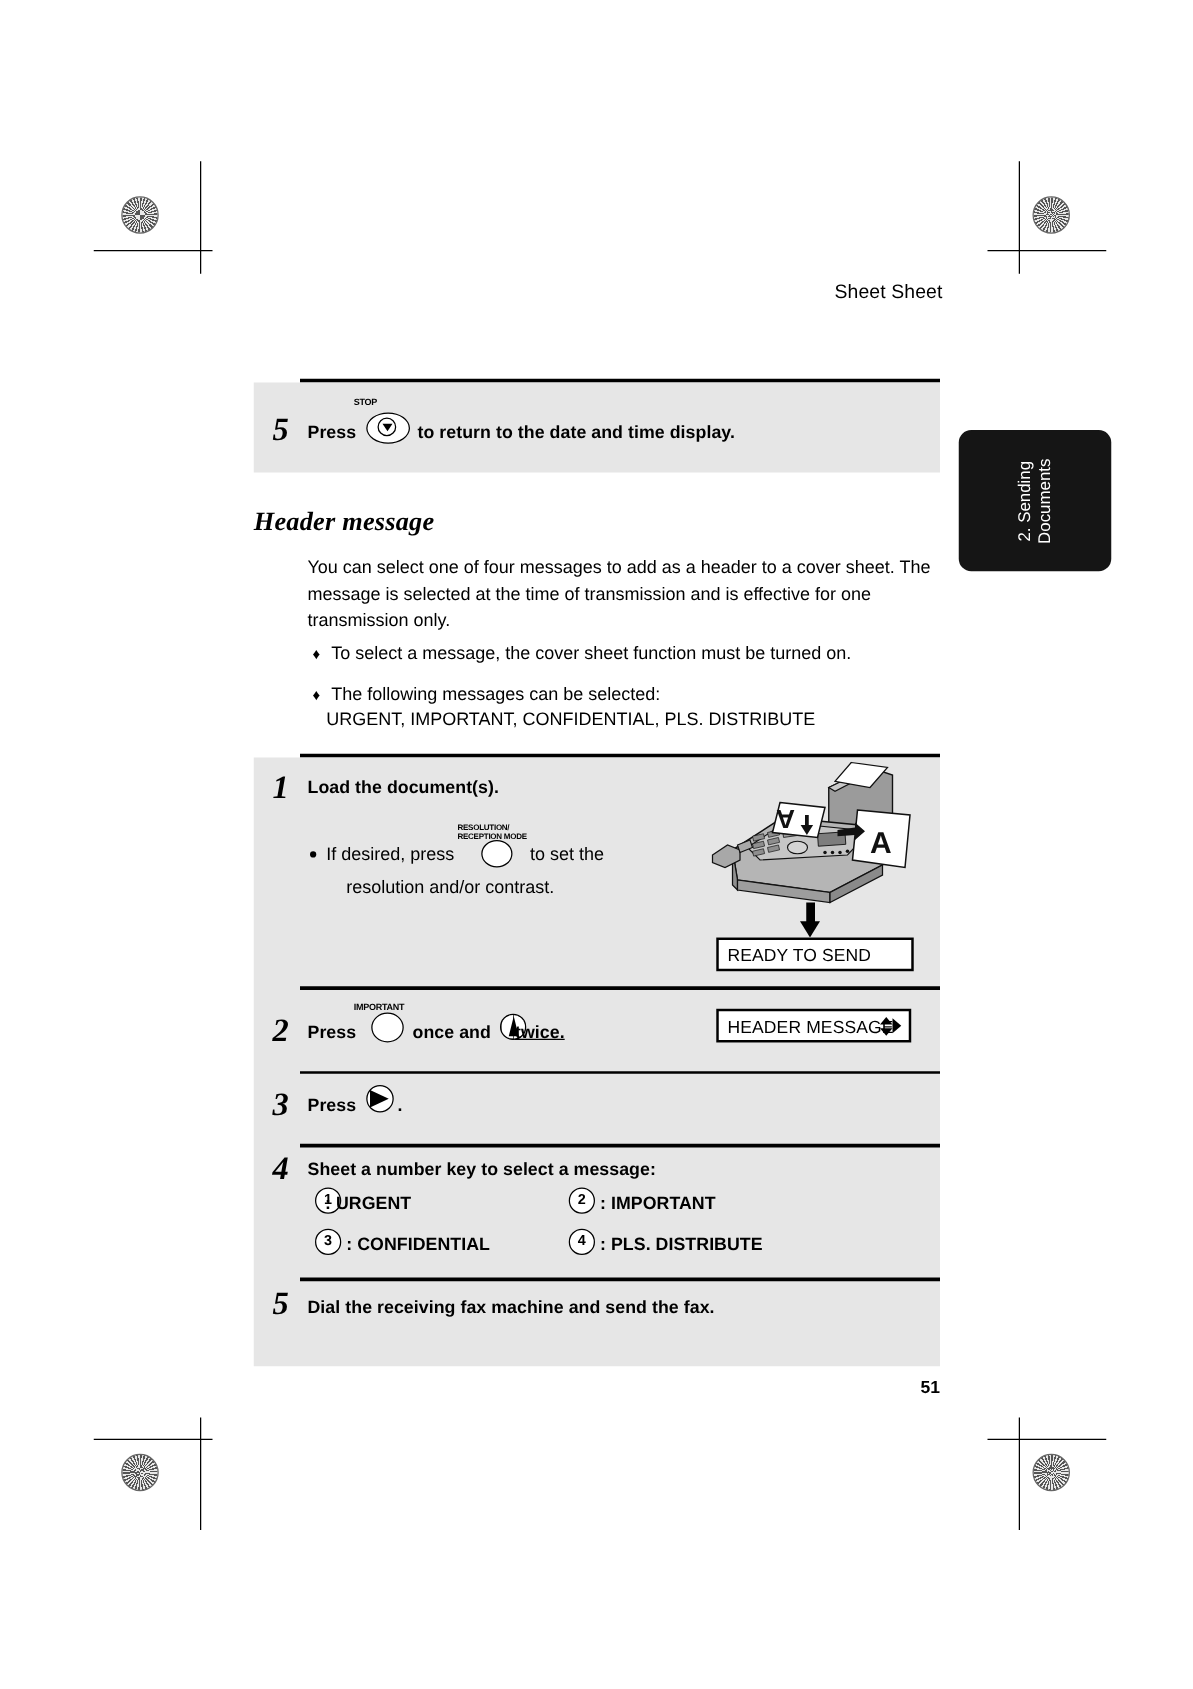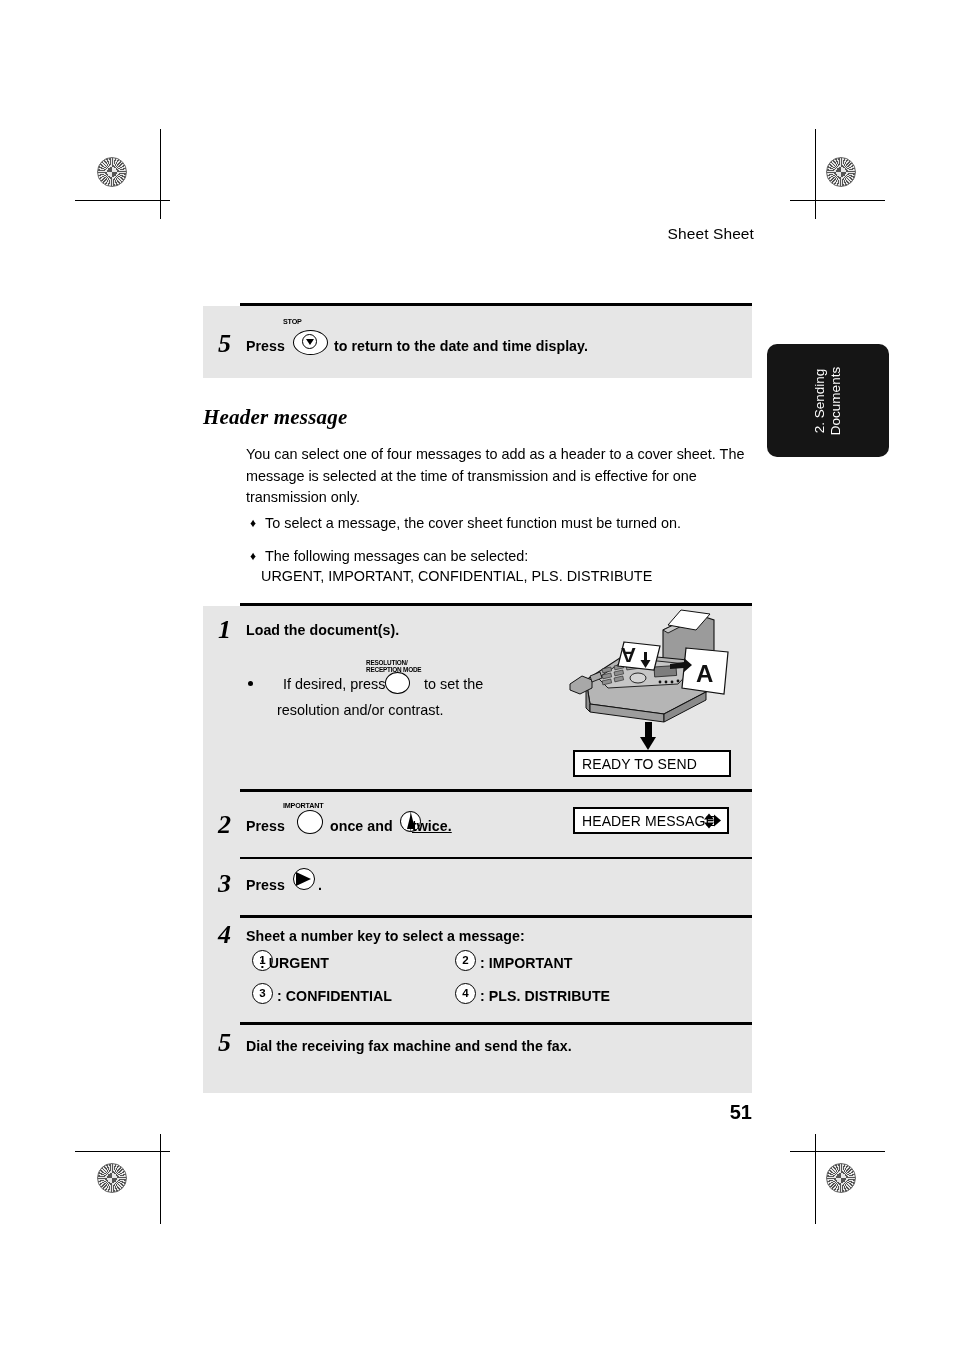--- a/index.html
+++ b/index.html
@@ -327,21 +327,21 @@
     border-top: 13px solid #000;
   }
 
   
   .pagenum {
     position: absolute;
     left: 700px;
     top: 1101px;
     width: 52px;
     text-align: right;
-    font-size: 20px;
+    font-size: 14px;
     font-weight: bold;
   }
 </style>
 </head>
 <body>
 
 <div class="dotcircle" style="left:97px; top:157px;"></div>
 <div class="regmark half-h half-v" style="left:138px; top:149px;"></div>
 <div class="regmark" style="left:92px; top:193px;"></div>
 <div class="trimline" style="left:160px; top:129px; width:1.4px; height:90px;"></div>
@@ -402,21 +402,21 @@
 <div class="body-text" style="left:265px; top:546px; width:480px;">The following messages can be selected:</div>
 <div class="body-text" style="left:261px; top:566px; width:490px;">URGENT, IMPORTANT, CONFIDENTIAL, PLS. DISTRIBUTE</div>
 
 <div class="rule" style="top:603px;"></div>
 <div class="panel" style="top:606px; height:487px;"></div>
 
 <div class="stepnum" style="left:218px; top:617px;">1</div>
 <div class="steptext" style="left:246px; top:620px;">Load the document(s).</div>
 
 <div class="dot-bullet" style="left:248px; top:681px;"></div>
-<div class="body-text" style="left:261px; top:674px;margin-left:22px;">If desired, press</div>
+<div class="body-text" style="left:261px; top:674px;">If desired, press</div>
 
 <div class="key-label two" style="left:366px; top:659px; width:62px;">RESOLUTION/</div>
 <div class="key-label two" style="left:366px; top:666px; width:62px;">RECEPTION MODE</div>
 <div class="key-oval" style="left:385px; top:672px; width:25px; height:22px;"></div>
 
 <div class="body-text" style="left:424px; top:674px;">to set the</div>
 <div class="body-text" style="left:261px; top:700px;margin-left:16px;">resolution and/or contrast.</div>
 
 <div class="fax-illus">
   <svg width="180" height="120" viewBox="0 0 180 120" xmlns="http://www.w3.org/2000/svg">

